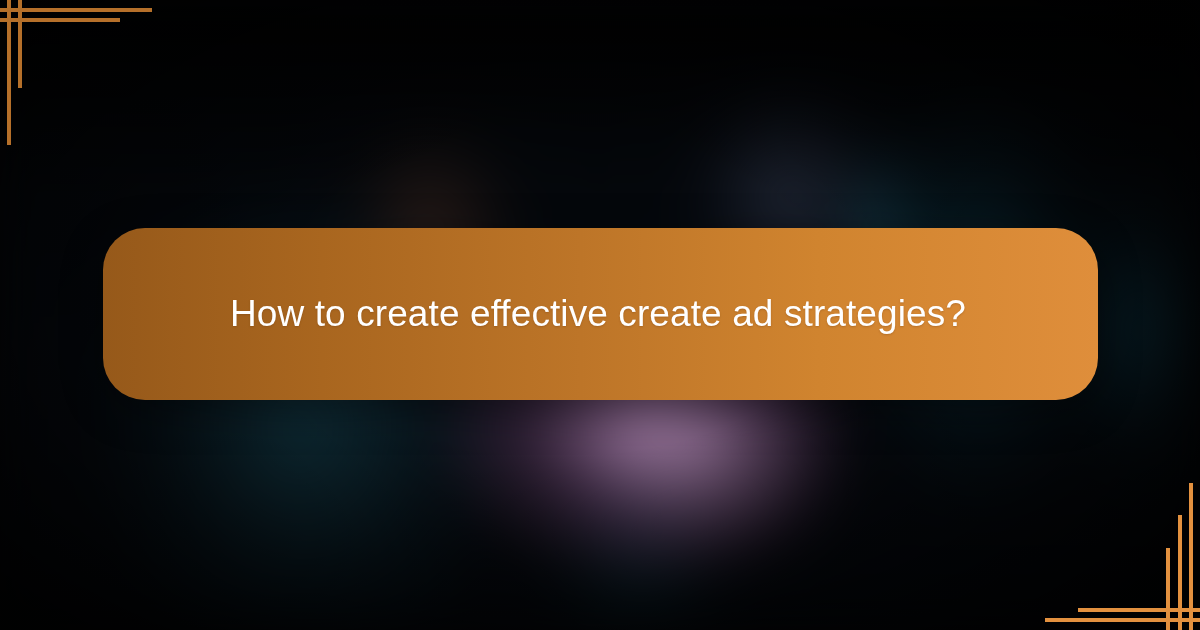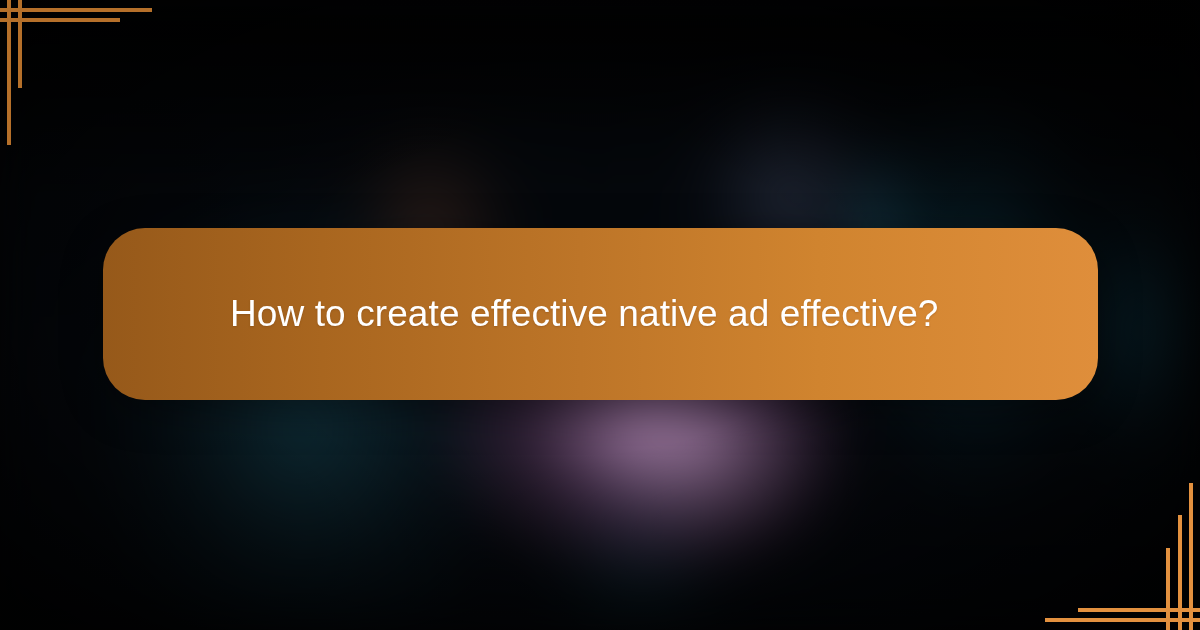--- a/index.html
+++ b/index.html
@@ -201,16 +201,16 @@
     </div>
   <div id="corner-br" style="position: absolute; right: 0px; bottom: 0px; width: 200px; height: 200px;">
       <div class="frame-line bright" style="right: 0px; bottom: 8px; width: 155px; height: 4px;"></div>
       <div class="frame-line bright" style="right: 0px; bottom: 18px; width: 122px; height: 4px;"></div>
       <div class="frame-line bright" style="right: 7px; bottom: 0px; width: 4px; height: 147px;"></div>
       <div class="frame-line bright" style="right: 18px; bottom: 0px; width: 4px; height: 115px;"></div>
       <div class="frame-line bright" style="right: 30px; bottom: 0px; width: 4px; height: 82px;"></div>
     </div>
 
   <div id="banner">
-    <div id="banner-title">How to create effective native ad effective?</div>
+    <div id="banner-title">How to create effective create ad strategies?</div>
   </div>
 
 </div>
 
 </body></html>

